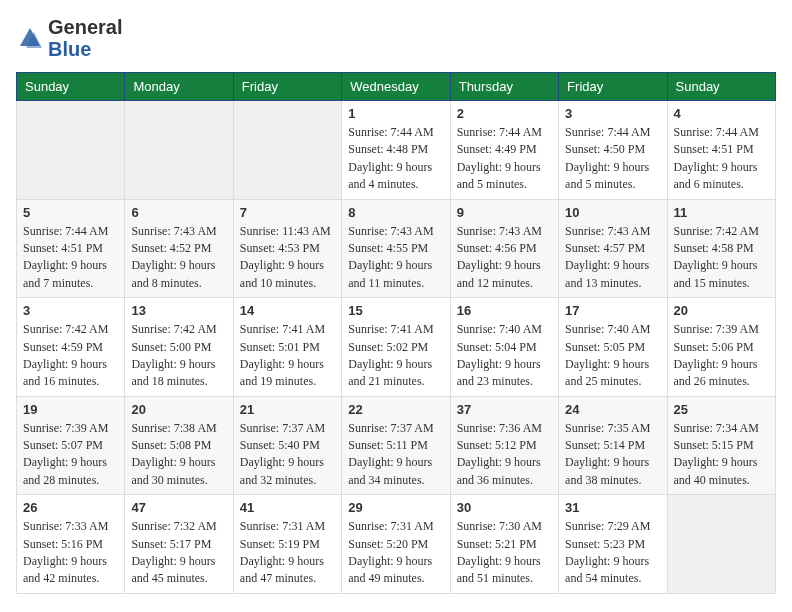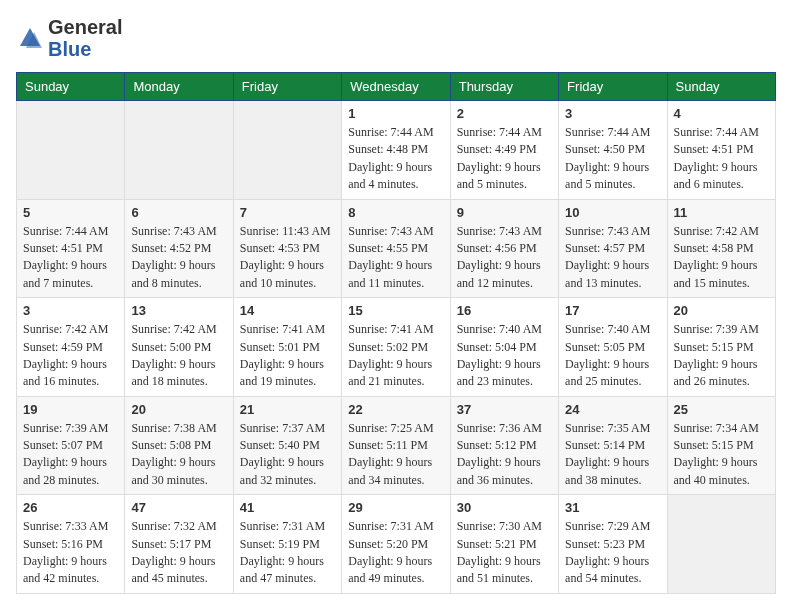--- a/index.html
+++ b/index.html
@@ -224,21 +224,21 @@
         </td>
         <td>
           <span class="day-num">17</span>
           <div class="day-info">Sunrise: 7:40 AM
 Sunset: 5:05 PM
 Daylight: 9 hours and 25 minutes.</div>
         </td>
         <td>
           <span class="day-num">20</span>
           <div class="day-info">Sunrise: 7:39 AM
-Sunset: 5:15 PM
+Sunset: 5:06 PM
 Daylight: 9 hours and 26 minutes.</div>
         </td>
       </tr>
       <tr>
         <td>
           <span class="day-num">19</span>
           <div class="day-info">Sunrise: 7:39 AM
 Sunset: 5:07 PM
 Daylight: 9 hours and 28 minutes.</div>
         </td>
@@ -249,21 +249,21 @@
 Daylight: 9 hours and 30 minutes.</div>
         </td>
         <td>
           <span class="day-num">21</span>
           <div class="day-info">Sunrise: 7:37 AM
 Sunset: 5:40 PM
 Daylight: 9 hours and 32 minutes.</div>
         </td>
         <td>
           <span class="day-num">22</span>
-          <div class="day-info">Sunrise: 7:25 AM
+          <div class="day-info">Sunrise: 7:37 AM
 Sunset: 5:11 PM
 Daylight: 9 hours and 34 minutes.</div>
         </td>
         <td>
           <span class="day-num">37</span>
           <div class="day-info">Sunrise: 7:36 AM
 Sunset: 5:12 PM
 Daylight: 9 hours and 36 minutes.</div>
         </td>
         <td>

